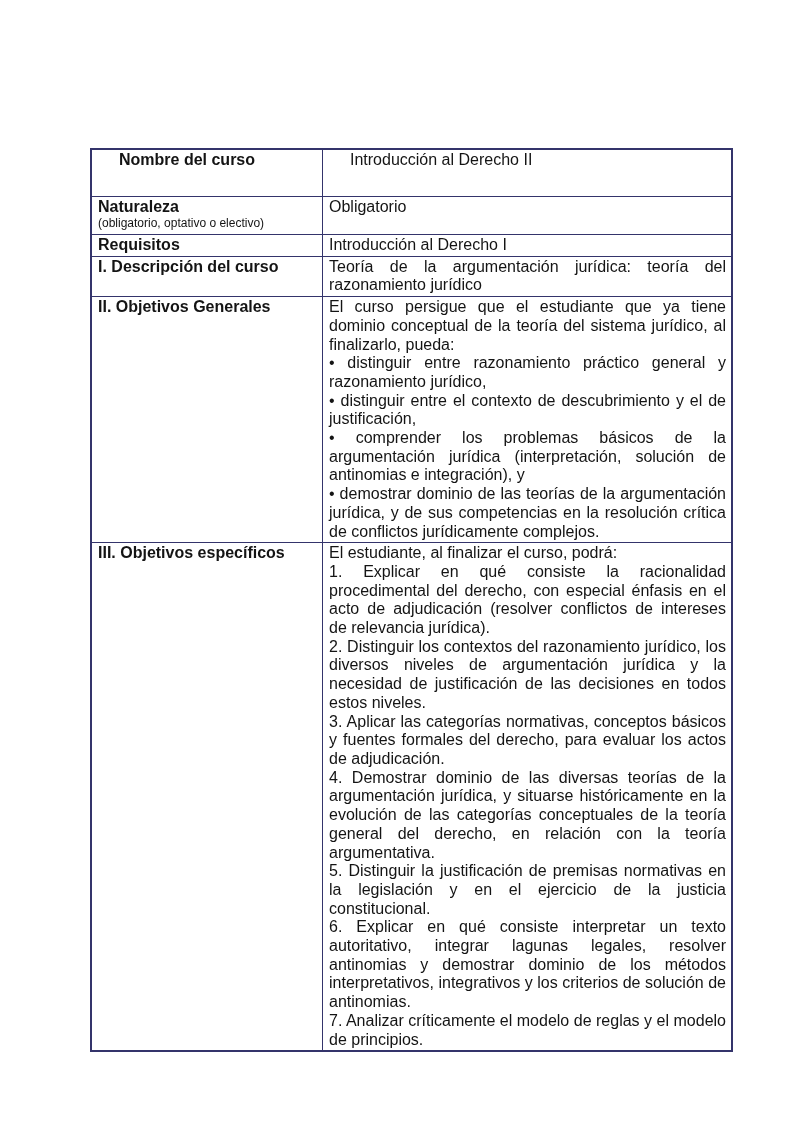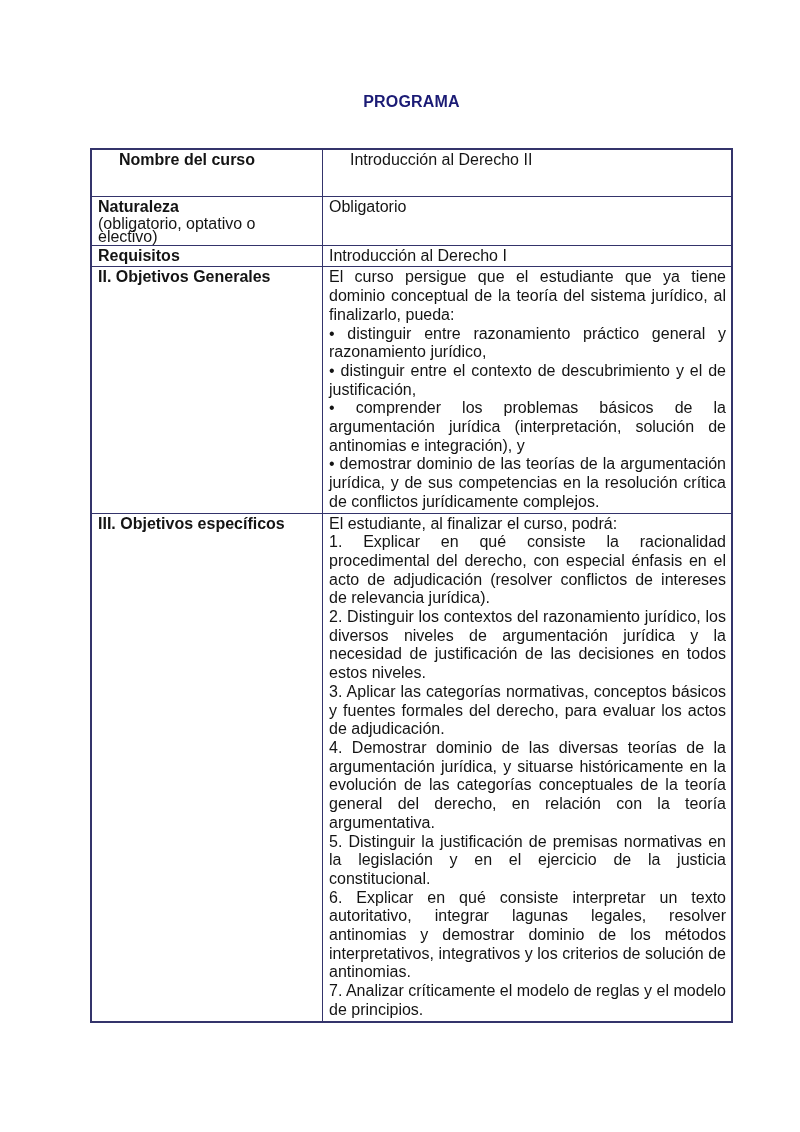--- a/index.html
+++ b/index.html
@@ -43,36 +43,35 @@
   td.label-cell {
     width: 198px;
     color: #1b1b75;
     font-weight: bold;
   }
   td.v-mid { vertical-align: middle; }
   td.value-cell { text-align: justify; }
   td.value-cell p { margin: 0; }
   .sublabel {
     font-weight: normal;
-    font-size: 16px;
+    font-size: 12px;
     line-height: 13.5px;
   }
   tr.r1 td { height: 44px; padding-left: 27px; }
   tr.r2 td { height: 35px; }
   tr.r3 td { height: 18px; }
   tr.r4 td { height: 35px; }
   tr.r5 td { height: 21px; }
   tr.r6 td { height: 36px; }
 </style>
 </head>
 <body>
 
 <div class="page">
 
-  <div class="doc-title">PROGRAMA</div>
 
   <table class="program">
     <tbody>
       <tr class="r1">
         <td class="label-cell v-mid">Nombre del curso</td>
         <td class="value-cell">Introducción al Derecho II</td>
       </tr>
 
       <tr class="r2">
         <td class="label-cell v-mid">
@@ -82,20 +81,24 @@
         <td class="value-cell v-mid">Obligatorio</td>
       </tr>
 
       <tr class="r3">
         <td class="label-cell">Requisitos</td>
         <td class="value-cell">Introducción al Derecho I</td>
       </tr>
 
 
 
+      <tr class="r6">
+        <td class="label-cell v-mid">I. Descripción del curso</td>
+        <td class="value-cell">Teoría de la argumentación jurídica: teoría del razonamiento jurídico</td>
+      </tr>
 
       <tr>
         <td class="label-cell v-mid">II. Objetivos Generales</td>
         <td class="value-cell">
           <p>El curso persigue que el estudiante que ya tiene dominio conceptual de la teoría del sistema jurídico, al finalizarlo, pueda:</p>
           <p>• distinguir entre razonamiento práctico general y razonamiento jurídico,</p>
           <p>• distinguir entre el contexto de descubrimiento y el de justificación,</p>
           <p>• comprender los problemas básicos de la argumentación jurídica (interpretación, solución de antinomias e integración), y</p>
           <p>• demostrar dominio de las teorías de la argumentación jurídica, y de sus competencias en la resolución crítica de conflictos jurídicamente complejos.</p>
         </td>

